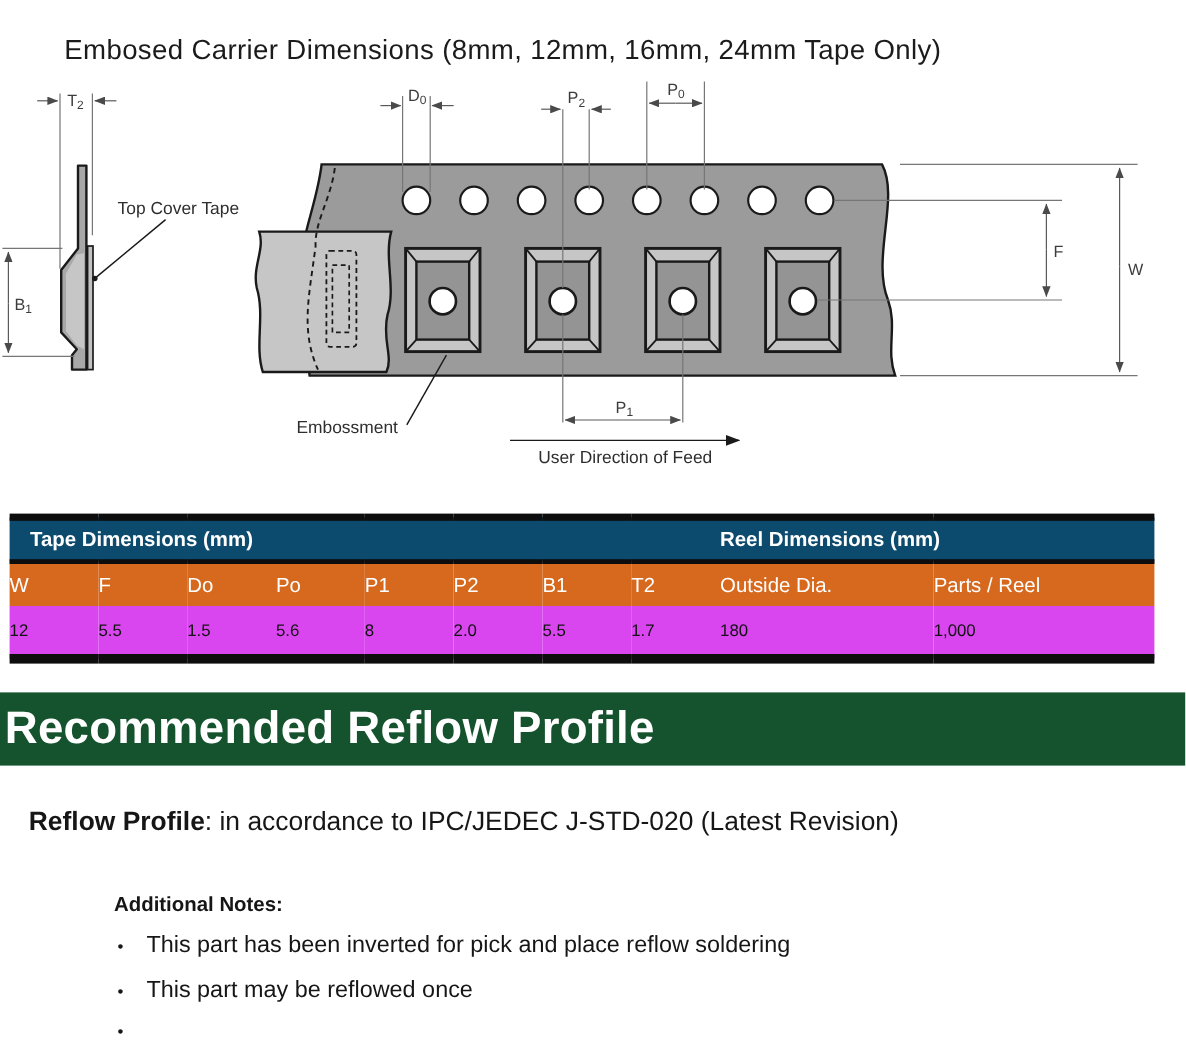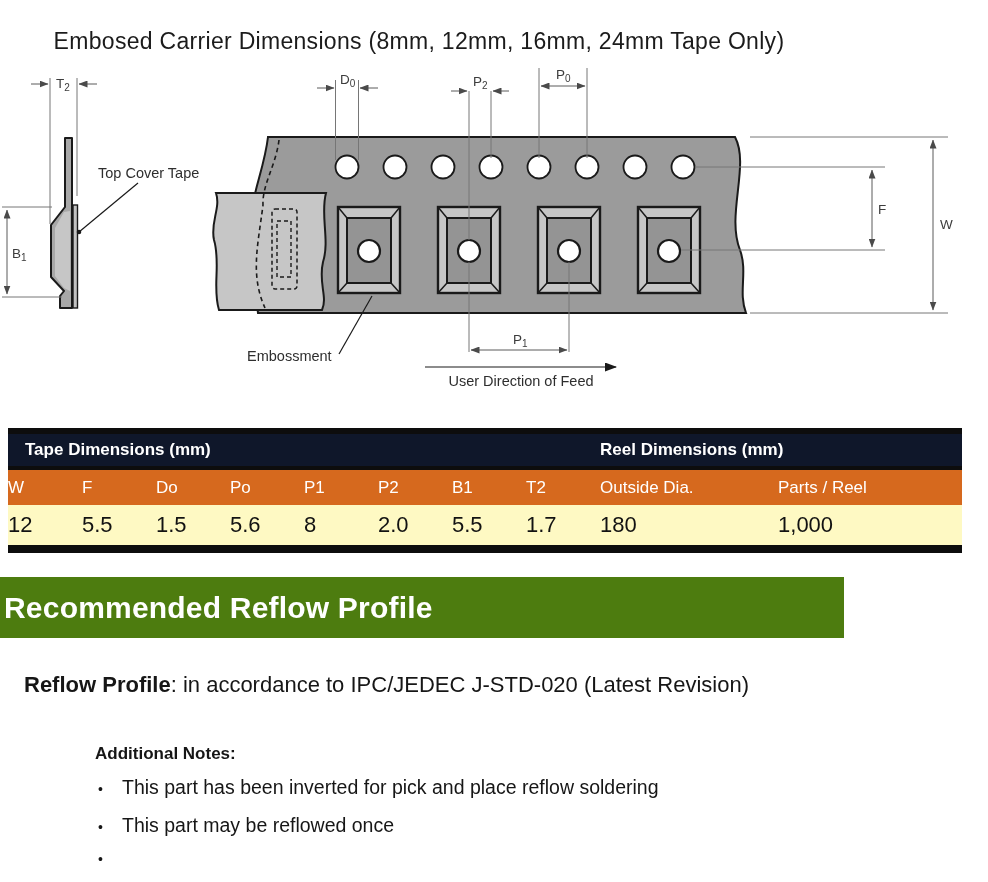--- a/index.html
+++ b/index.html
@@ -19,32 +19,32 @@
   .dimline{stroke:#5a5a5a;stroke-width:1;fill:none;}
   .leader{stroke:#1a1a1a;stroke-width:1.2;fill:none;}
 
   
   .spec-table{
     position:absolute;left:8px;top:428px;width:954px;border-collapse:collapse;
     border-top:6px solid #0d0d0d;border-bottom:8px solid #0d0d0d;table-layout:fixed;
   }
   .spec-table th,.spec-table td{padding:0;text-align:left;vertical-align:middle;}
   .spec-table .group-row th{
-    height:32px;background:#0f172a;color:#fff;font-weight:bold;font-size:17px;
+    height:32px;background:#0c4a6e;color:#fff;font-weight:bold;font-size:17px;
     border-bottom:4px solid #0d0d0d;
   }
   .spec-table .group-row th.left{text-align:left;padding-left:17px;}
   .spec-table .col-row th{
     height:35px;background:#D6691E;color:#fff;font-weight:normal;font-size:17px;
   }
-  .spec-table .data-row td{height:40px;background:#fef9c3;color:#121212;font-size:22px;}
+  .spec-table .data-row td{height:40px;background:#d946ef;color:#121212;font-size:14px;}
 
   .banner{
-    position:absolute;left:0;top:577px;width:844px;height:61px;background:#4d7c0f;
-    color:#fff;font-weight:bold;font-size:30px;line-height:61px;padding-left:4px;
+    position:absolute;left:0;top:577px;width:988px;height:61px;background:#14532d;
+    color:#fff;font-weight:bold;font-size:38px;line-height:61px;padding-left:4px;
     box-sizing:border-box;letter-spacing:.2px;
   }
   .para{
     position:absolute;left:24px;top:672px;font-size:22px;color:#161616;
   }
   .para b{font-weight:bold;}
   .notes-heading{
     position:absolute;left:95px;top:744px;font-size:17px;font-weight:bold;color:#161616;
   }
   .notes{

